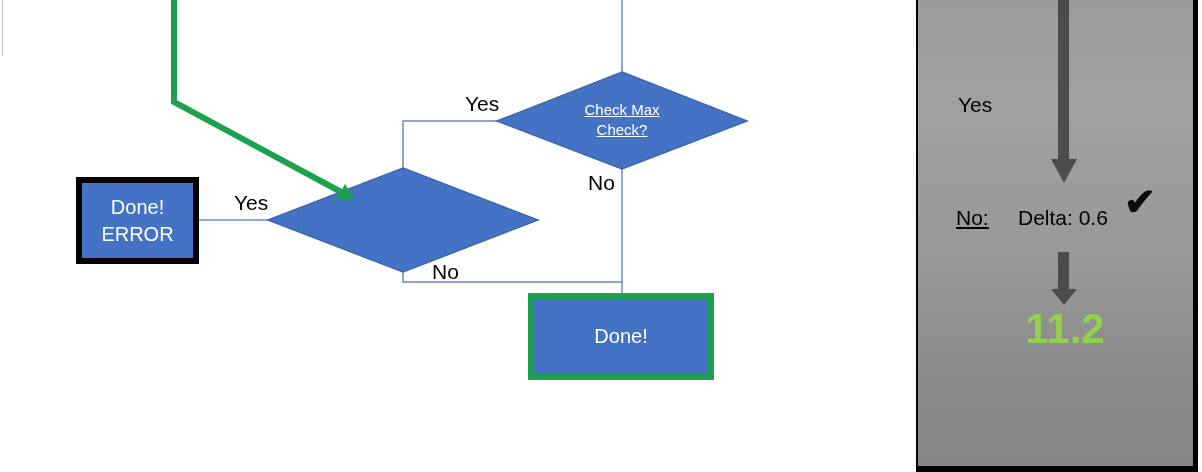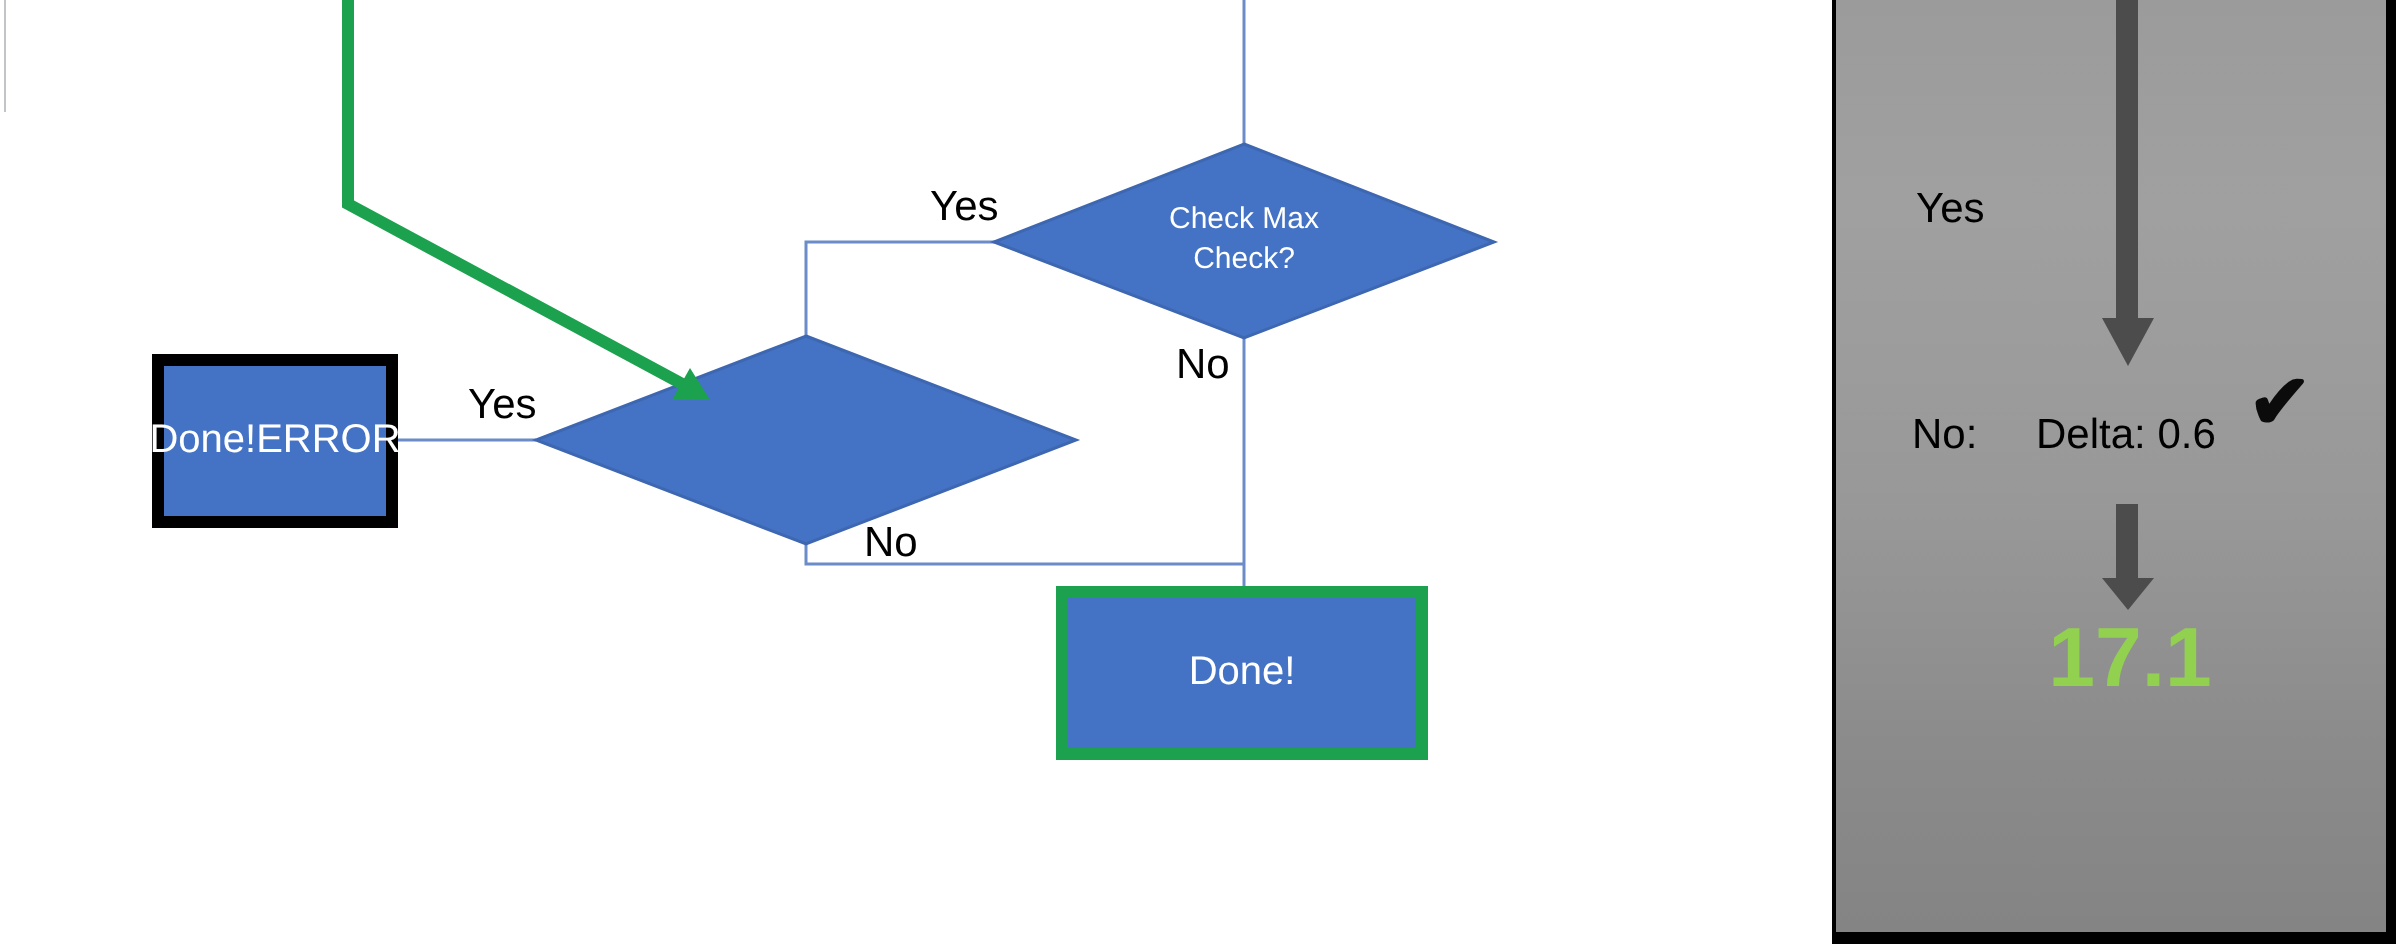--- a/index.html
+++ b/index.html
@@ -13,39 +13,39 @@
   .stage { position:absolute; inset:0; width:1202px; height:472px; }
 
   svg.layer { position:absolute; left:0; top:0; pointer-events:none; }
   #connector-layer { z-index:1; }
   #green-layer { z-index:6; }
 
   
   .flow-box {
     position:absolute; z-index:3;
     background:#4472C4;
-    display:flex; flex-direction:row; align-items:center; justify-content:center;
+    display:flex; flex-direction:column; align-items:center; justify-content:center;
     color:#ffffff; text-align:center;
   }
   .box-done-error {
     left:76px; top:177px; width:123px; height:87px;
     border:6px solid #000000;
     font-size:20px; line-height:27px;
   }
   .box-done {
     left:528px; top:293px; width:186px; height:87px;
     border:6px solid #1CA24E;
     font-size:20px;
   }
 
   
   .diamond-label {
     position:absolute; z-index:3;
     display:flex; flex-direction:column; align-items:center; justify-content:center;
-    color:#ffffff; font-size:15px; line-height:20px; text-align:center;
+    color:#ffffff; font-size:15px; line-height:20px; text-align:center;text-decoration:underline;
   }
   .d1-label { left:547px; top:96px;  width:150px; height:48px; }
   .d2-label { left:328px; top:196px; width:150px; height:48px; }
 
   
   .edge-label {
     position:absolute; z-index:4;
     color:#000000; font-size:21px;
   }
   .lbl-check-yes { left:465px; top:92px; }
@@ -66,21 +66,21 @@
     left:916px; top:0; width:282px; height:472px;
     border-left:2px solid #000000;
     border-right:5px solid #000000;
     border-bottom:6px solid #000000;
     background:linear-gradient(180deg,#9b9b9b 0%, #a0a0a0 22%, #989898 55%, #8b8b8b 80%, #848484 100%);
   }
   .panel-text {
     position:absolute; color:#000000; font-size:21px;
   }
   .p-yes   { left:40px;  top:93px;  }
-  .p-no    { left:38px;  top:206px; }
+  .p-no    { left:38px;  top:206px;text-decoration:underline; }
   .p-delta { left:100px; top:206px; }
   .p-check {
     position:absolute; left:206px; top:183px;
     color:#0b0b0b; font-size:38px; font-weight:bold; line-height:38px;
   }
   .p-result {
     position:absolute; left:87px; top:305px; width:120px;
     text-align:center;
     color:#92D050; font-size:42px; font-weight:bold;
   }
@@ -149,16 +149,16 @@
 
     <div class="panel-text p-yes">Yes</div>
 
     <div class="panel-text p-no">No:</div>
     <div class="panel-text p-delta">Delta: 0.6</div>
     <div class="p-check">✔</div>
 
     <div class="arrow-shaft shaft-small"></div>
     <div class="arrow-head head-small"></div>
 
-    <div class="p-result">17.1</div>
+    <div class="p-result">11.2</div>
   </div>
 
 </div>
 
 </body></html>

